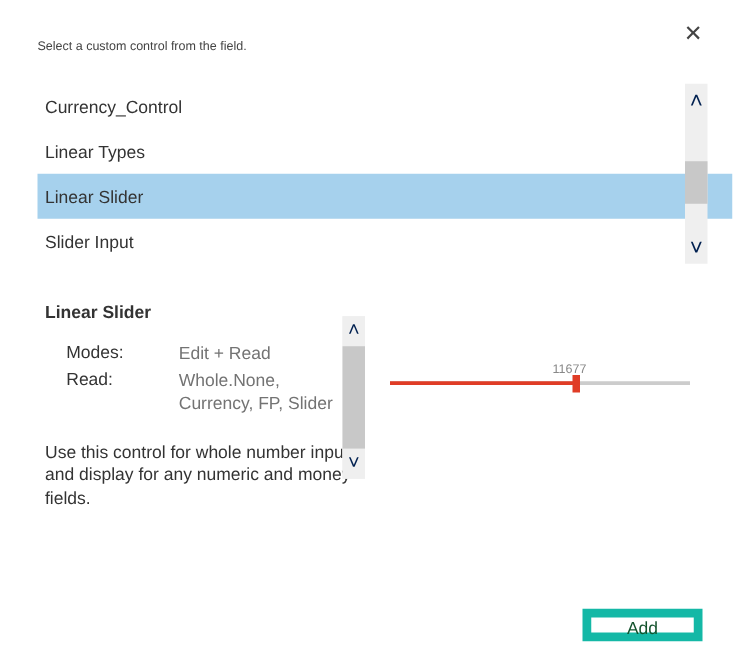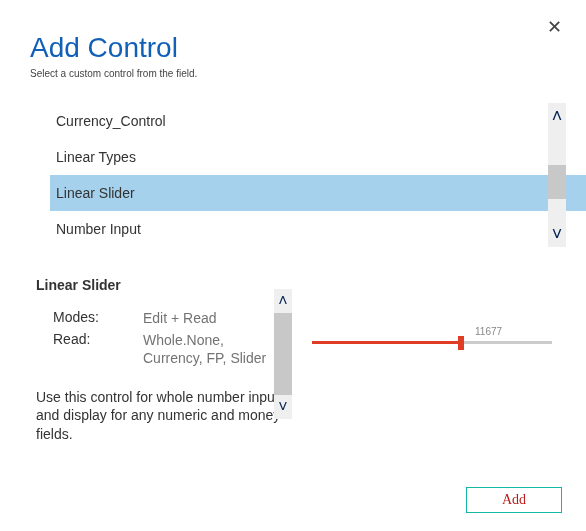--- a/index.html
+++ b/index.html
@@ -43,21 +43,20 @@
   .list {
     padding-left: 30px;
   }
   .list-item {
     height: 36px;
     line-height: 36px;
     font-size: 14px;
     color: #333;
     padding-left: 6px;
     cursor: pointer;
-    margin-left: 20px;
   }
   .list-item.selected {
     background: #a6d1ed;
   }
   .list-scroll {
     position: absolute;
     right: 20px;
     top: 0;
     width: 18px;
     height: 144px;
@@ -144,21 +143,20 @@
     top: 76px;
     left: 312px;
     width: 250px;
   }
   .preview-label {
     position: absolute;
     top: 3px;
     left: 130px;
     font-size: 10px;
     color: #888;
-    margin-left: 33px;
   }
   .preview-track {
     position: relative;
     margin-top: 18px;
     height: 3px;
     background: #ccc;
     width: 240px;
   }
   .preview-fill {
     position: absolute;
@@ -174,46 +172,45 @@
     width: 6px;
     height: 14px;
     background: #e03c26;
   }
   .footer {
     position: absolute;
     bottom: 18px;
     right: 24px;
   }
   .add-btn {
-    border: 1px solid #14b8a6;
+    border: 7px solid #14b8a6;
     background: #fff;
-    color: #b91c1c;
+    color: #14532d;
     font-size: 14px;
     width: 96px;
     height: 26px;
     cursor: pointer;
-    font-family: Liberation Serif, serif;
+    font-family: Liberation Sans, sans-serif;
   }
 </style>
 </head>
 <body>
 
 <div class="close">✕</div>
 
 <div class="header">
-  <div class="title">Add Control</div>
   <div class="subtitle">Select a custom control from the field.</div>
 </div>
 
 <div class="list-wrap">
   <div class="list">
     <div class="list-item">Currency_Control</div>
     <div class="list-item">Linear Types</div>
     <div class="list-item selected">Linear Slider</div>
-    <div class="list-item">Number Input</div>
+    <div class="list-item">Slider Input</div>
   </div>
   <div class="list-scroll">
     <span class="arrow">˄</span>
     <div class="thumb"></div>
     <span class="arrow">˅</span>
   </div>
 </div>
 
 <div class="detail">
   <div class="detail-title">Linear Slider</div>

